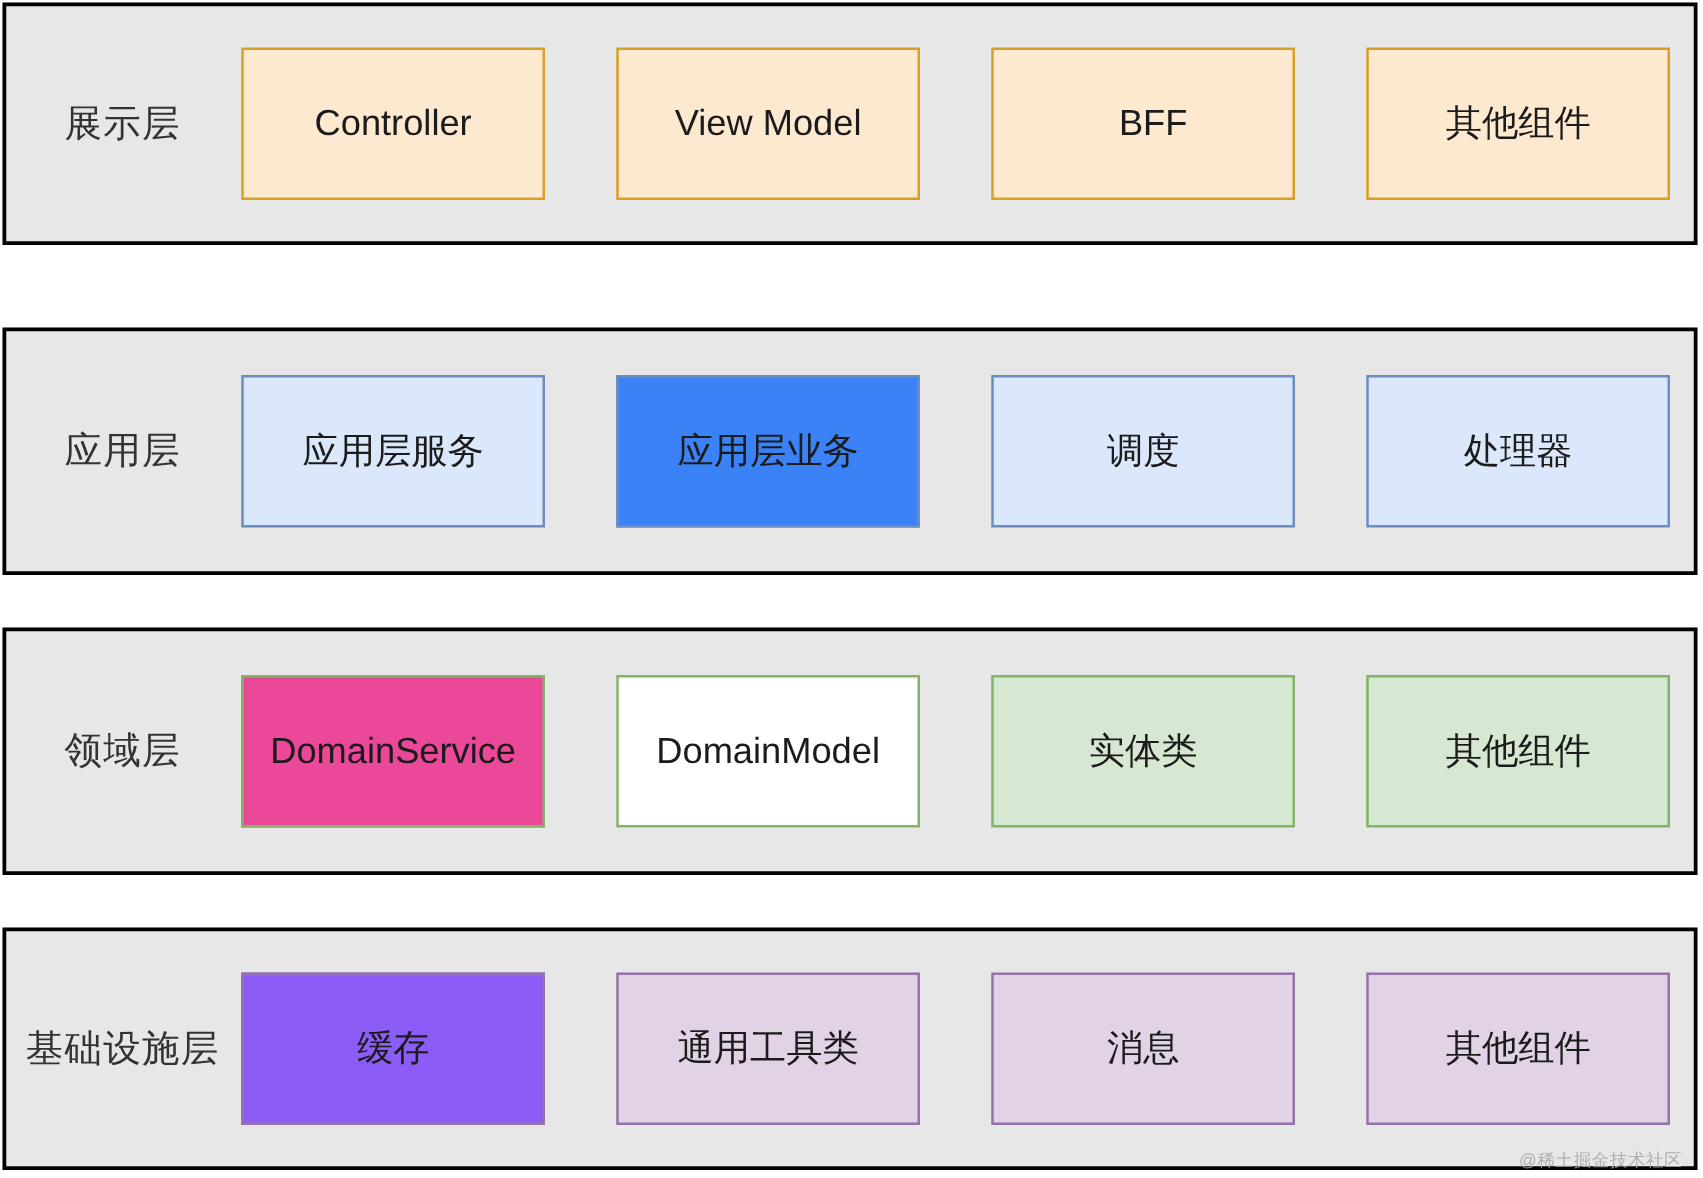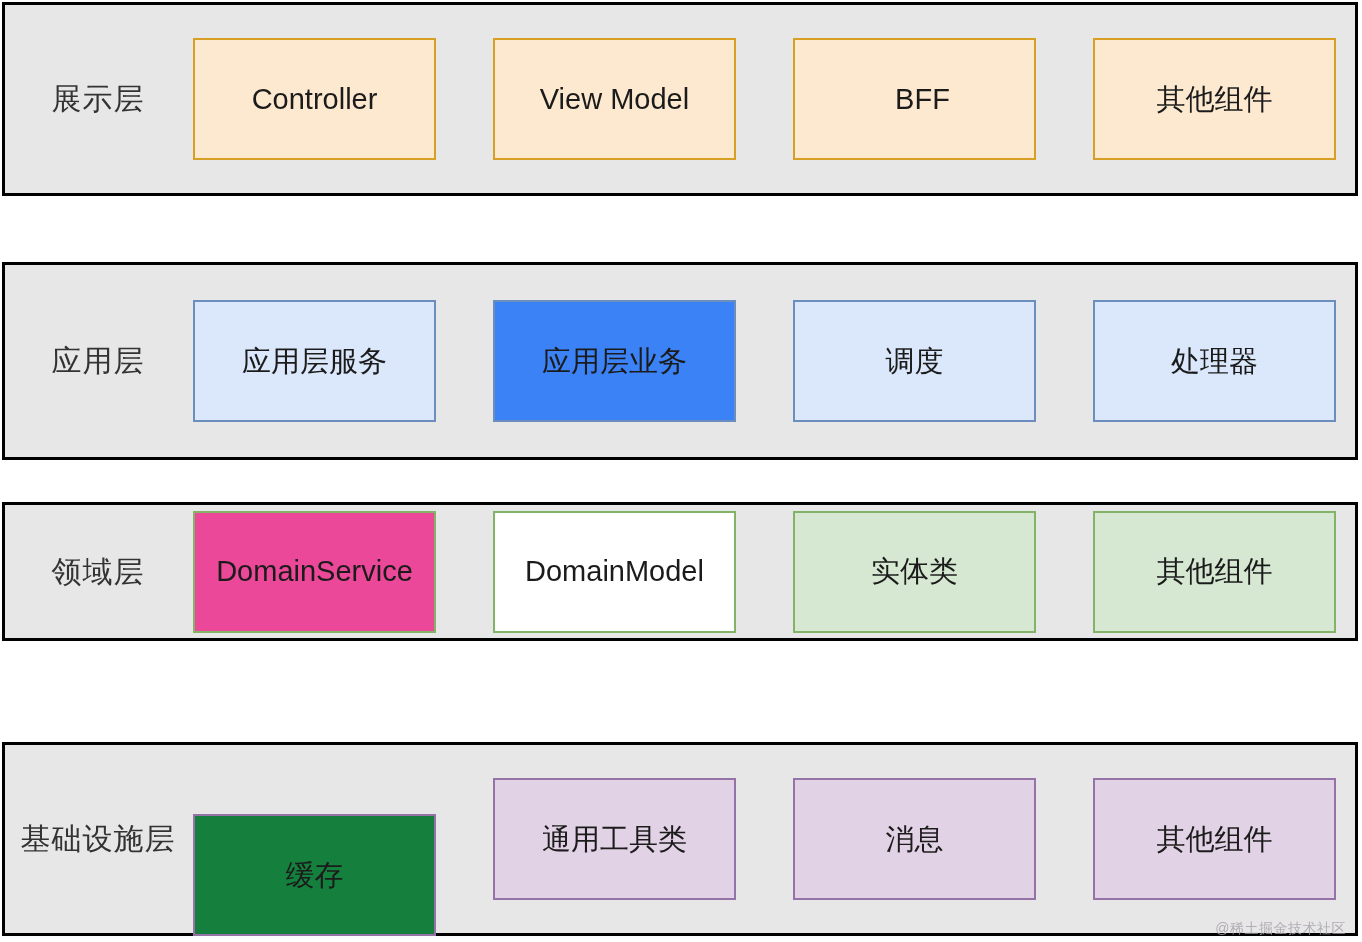--- a/index.html
+++ b/index.html
@@ -27,21 +27,21 @@
     position: absolute;
     left: 2px;
     width: 1356px;
     background: #e7e7e7;
     border: 3px solid #000000;
     box-sizing: border-box;
   }
 
   .layer-band.band-0 { top: 2px;   height: 194px; }
   .layer-band.band-1 { top: 262px; height: 198px; }
-  .layer-band.band-2 { top: 502px; height: 139px; }
+  .layer-band.band-2 { top: 502px; height: 198px; }
   .layer-band.band-3 { top: 742px; height: 194px; }
 
   .layer-label {
     position: absolute;
     left: 0px;
     width: 186px;
     top: 50%;
     transform: translateY(-50%);
     text-align: center;
     font-size: 30px;
@@ -136,21 +136,21 @@
     <div class="node-box col-2" style="background: rgb(214, 232, 210); border-color: rgb(130, 179, 102);">
       <span class="node-label">实体类</span>
     </div>
     <div class="node-box col-3" style="background: rgb(214, 232, 210); border-color: rgb(130, 179, 102);">
       <span class="node-label">其他组件</span>
     </div>
   </div>
 
   <div class="layer-band band-3" style="background: rgb(231, 231, 231); border-color: rgb(0, 0, 0);">
     <div class="layer-label">基础设施层</div>
-    <div class="node-box col-0" style="background: #15803d; border-color: rgb(150, 115, 166); margin-top: 36px;">
+    <div class="node-box col-0" style="background: #8b5cf6; border-color: rgb(150, 115, 166);">
       <span class="node-label">缓存</span>
     </div>
     <div class="node-box col-1" style="background: rgb(226, 210, 230); border-color: rgb(150, 115, 166);">
       <span class="node-label">通用工具类</span>
     </div>
     <div class="node-box col-2" style="background: rgb(226, 210, 230); border-color: rgb(150, 115, 166);">
       <span class="node-label">消息</span>
     </div>
     <div class="node-box col-3" style="background: rgb(226, 210, 230); border-color: rgb(150, 115, 166);">
       <span class="node-label">其他组件</span>

